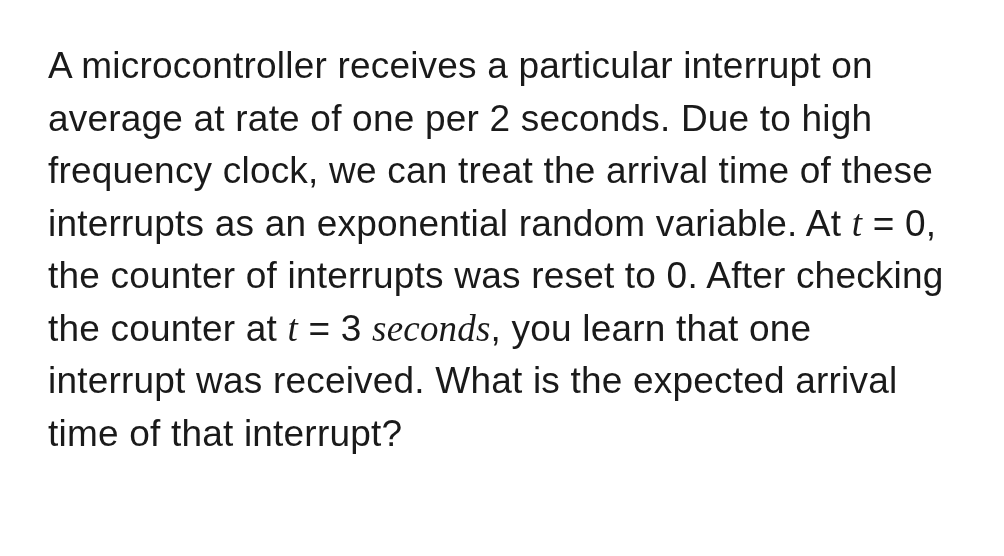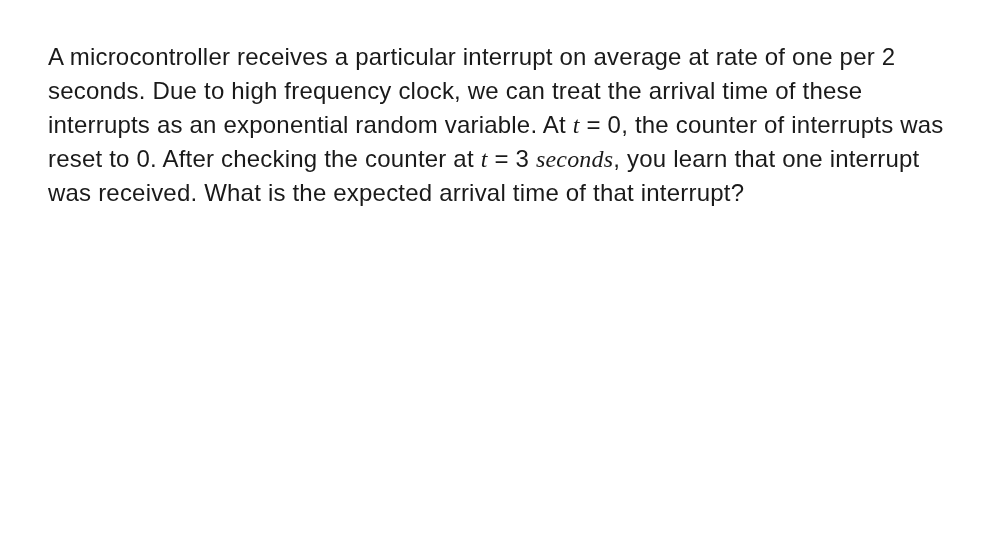--- a/index.html
+++ b/index.html
@@ -10,21 +10,21 @@
     body {
       width: 1004px;
       height: 556px;
       background: #ffffff;
       font-family: 'Segoe UI', -apple-system, BlinkMacSystemFont, sans-serif;
       padding: 40px 48px;
       display: flex;
       align-items: flex-start;
     }
     .question-text {
-      font-size: 24px;
+      font-size: 37px;
       line-height: 1.42;
       color: #1a1a1a;
       font-weight: 400;
       letter-spacing: 0.2px;
     }
     .italic {
       font-style: italic;
       font-family: Georgia, 'Times New Roman', serif;
     }
   </style>

